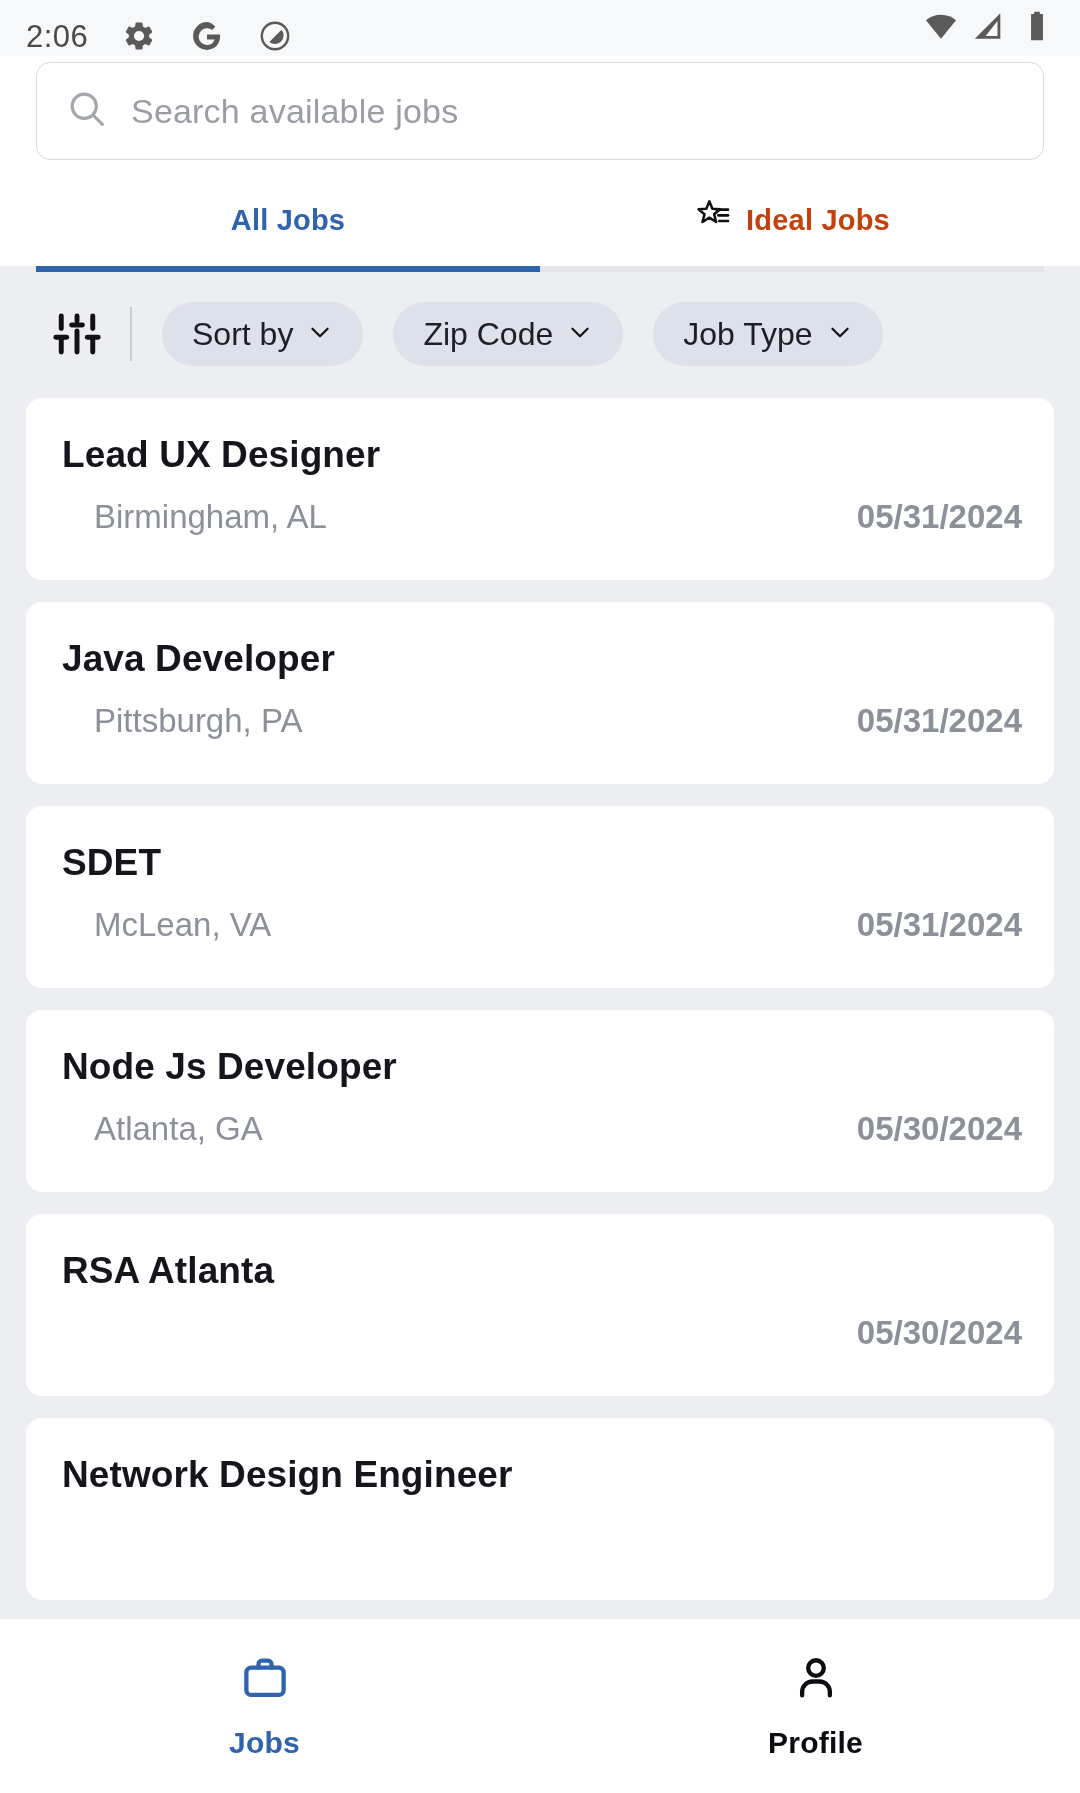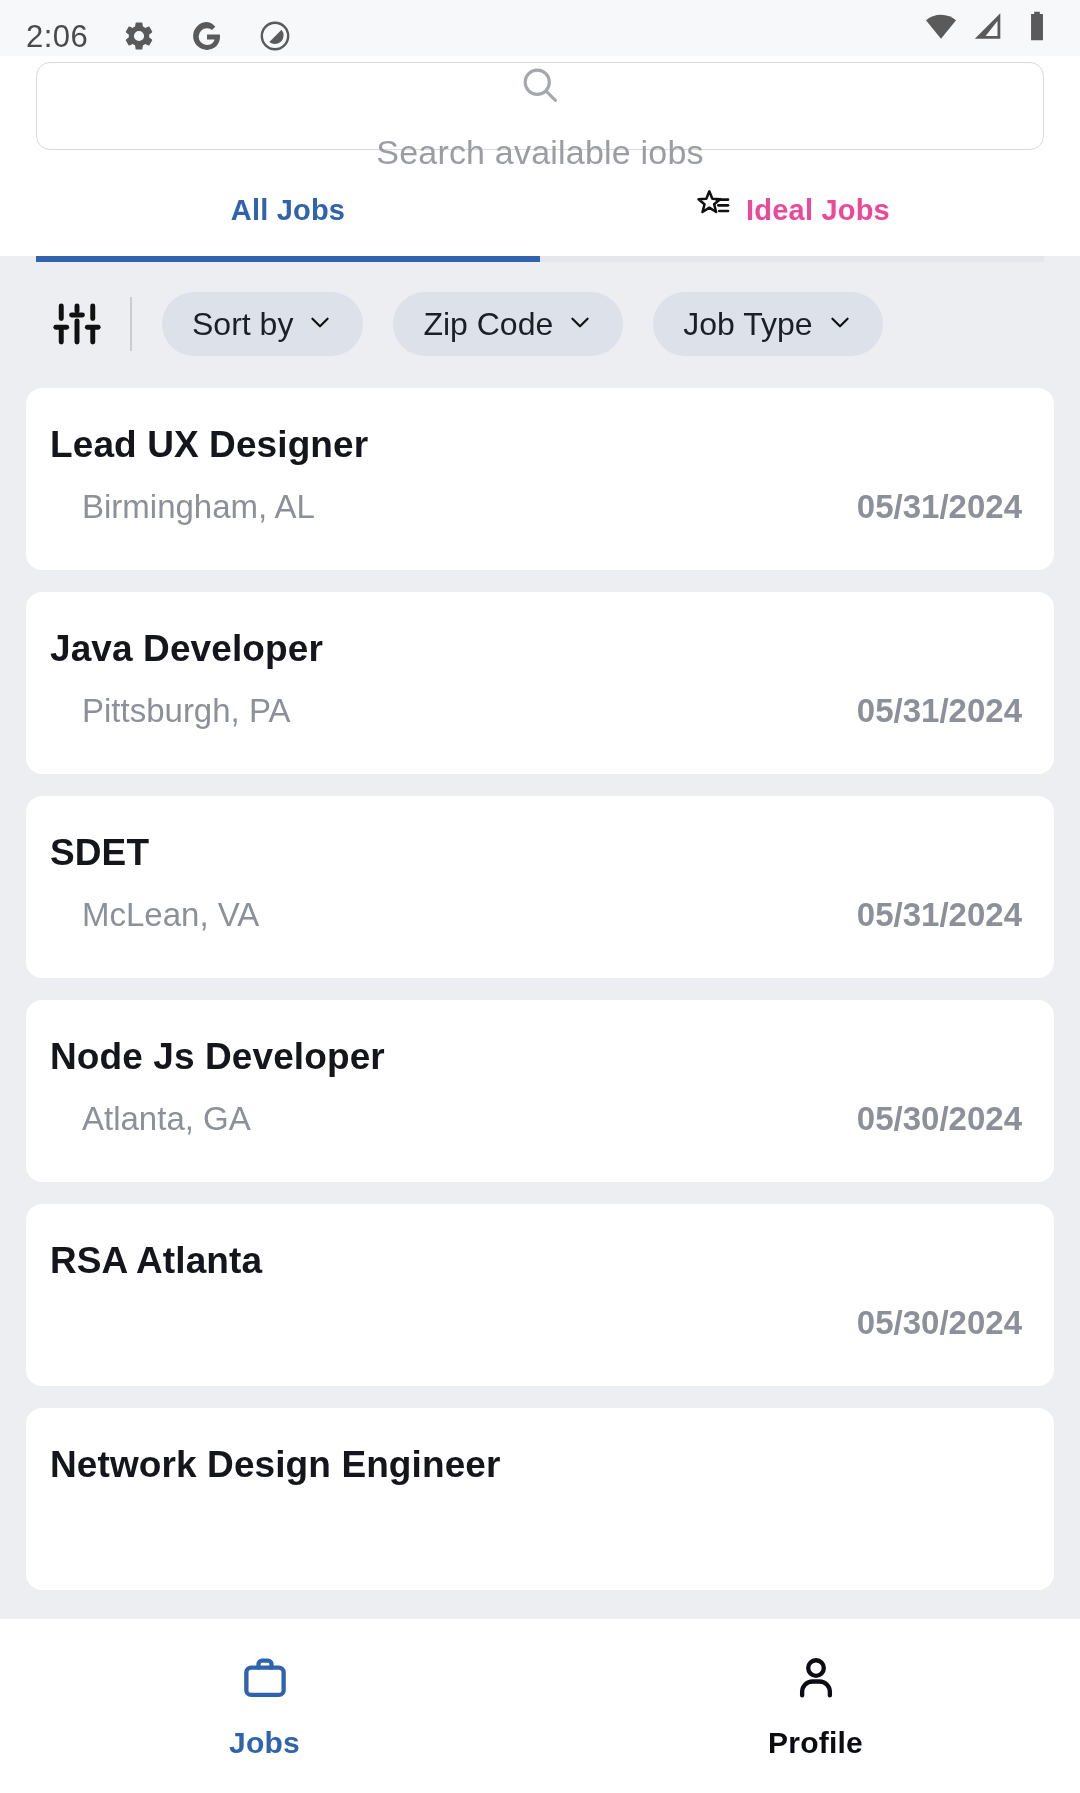--- a/index.html
+++ b/index.html
@@ -27,28 +27,27 @@
   .status-time {
     font-size: 31px; color: #4a4a4a; letter-spacing: .5px;
     font-family: "Liberation Sans", sans-serif;
   }
   .status-right { margin-left: auto; display: flex; align-items: center; gap: 14px; }
   .si { display: block; }
 
   
   .searchwrap { background: #ffffff; padding: 6px 36px 14px 36px; flex: 0 0 auto; }
   .searchbox {
-    height: 88px;
+    height: 98px;
     border: 1.5px solid #d7d9de;
     border-radius: 14px;
     background: #fff;
     display: flex; align-items: center;
     padding: 0 28px;
     gap: 22px;
-    flex-direction: column;
   }
   .search-ph {
     font-size: 34px; color: #9a9da4; font-weight: 400;
     letter-spacing: .2px;
   }
 
   
   .tabs {
     background: #fff; display: flex; flex: 0 0 auto;
     position: relative;
@@ -56,21 +55,21 @@
   }
   .tab {
     flex: 1 1 50%;
     height: 92px;
     display: flex; align-items: center; justify-content: center;
     gap: 16px;
     font-size: 29px; font-weight: 700;
     letter-spacing: .2px;
   }
   .tab.active { color: #2f63ad; }
-  .tab.inactive { color: #ec4899; gap: 12px; }
+  .tab.inactive { color: #c2410c; gap: 12px; }
   .tabrail {
     height: 6px; background: #e4e6ec;
     display: flex; margin: 0 36px 0 36px;
   }
   .tabrail .fill { width: 50%; height: 6px; background: #2f63ad; }
 
   
   .filterbar {
     flex: 0 0 auto;
     background: #eceef2;
@@ -106,21 +105,21 @@
     flex: 1 1 auto;
     background: #eceef2;
     padding: 0 26px;
     overflow: hidden;
     position: relative;
   }
   .card {
     background: #ffffff;
     border-radius: 16px;
     margin-bottom: 22px;
-    padding: 36px 32px 30px 24px;
+    padding: 36px 32px 30px 36px;
     height: 182px;
   }
   .card-title {
     font-size: 37px; font-weight: 700; color: #14161c;
     letter-spacing: .1px;
     margin-bottom: 22px;
     white-space: nowrap;
   }
   .card-sub { display: flex; align-items: baseline; margin-left: 32px; }
   .card-loc { font-size: 33px; color: #8c9099; font-weight: 400; }

